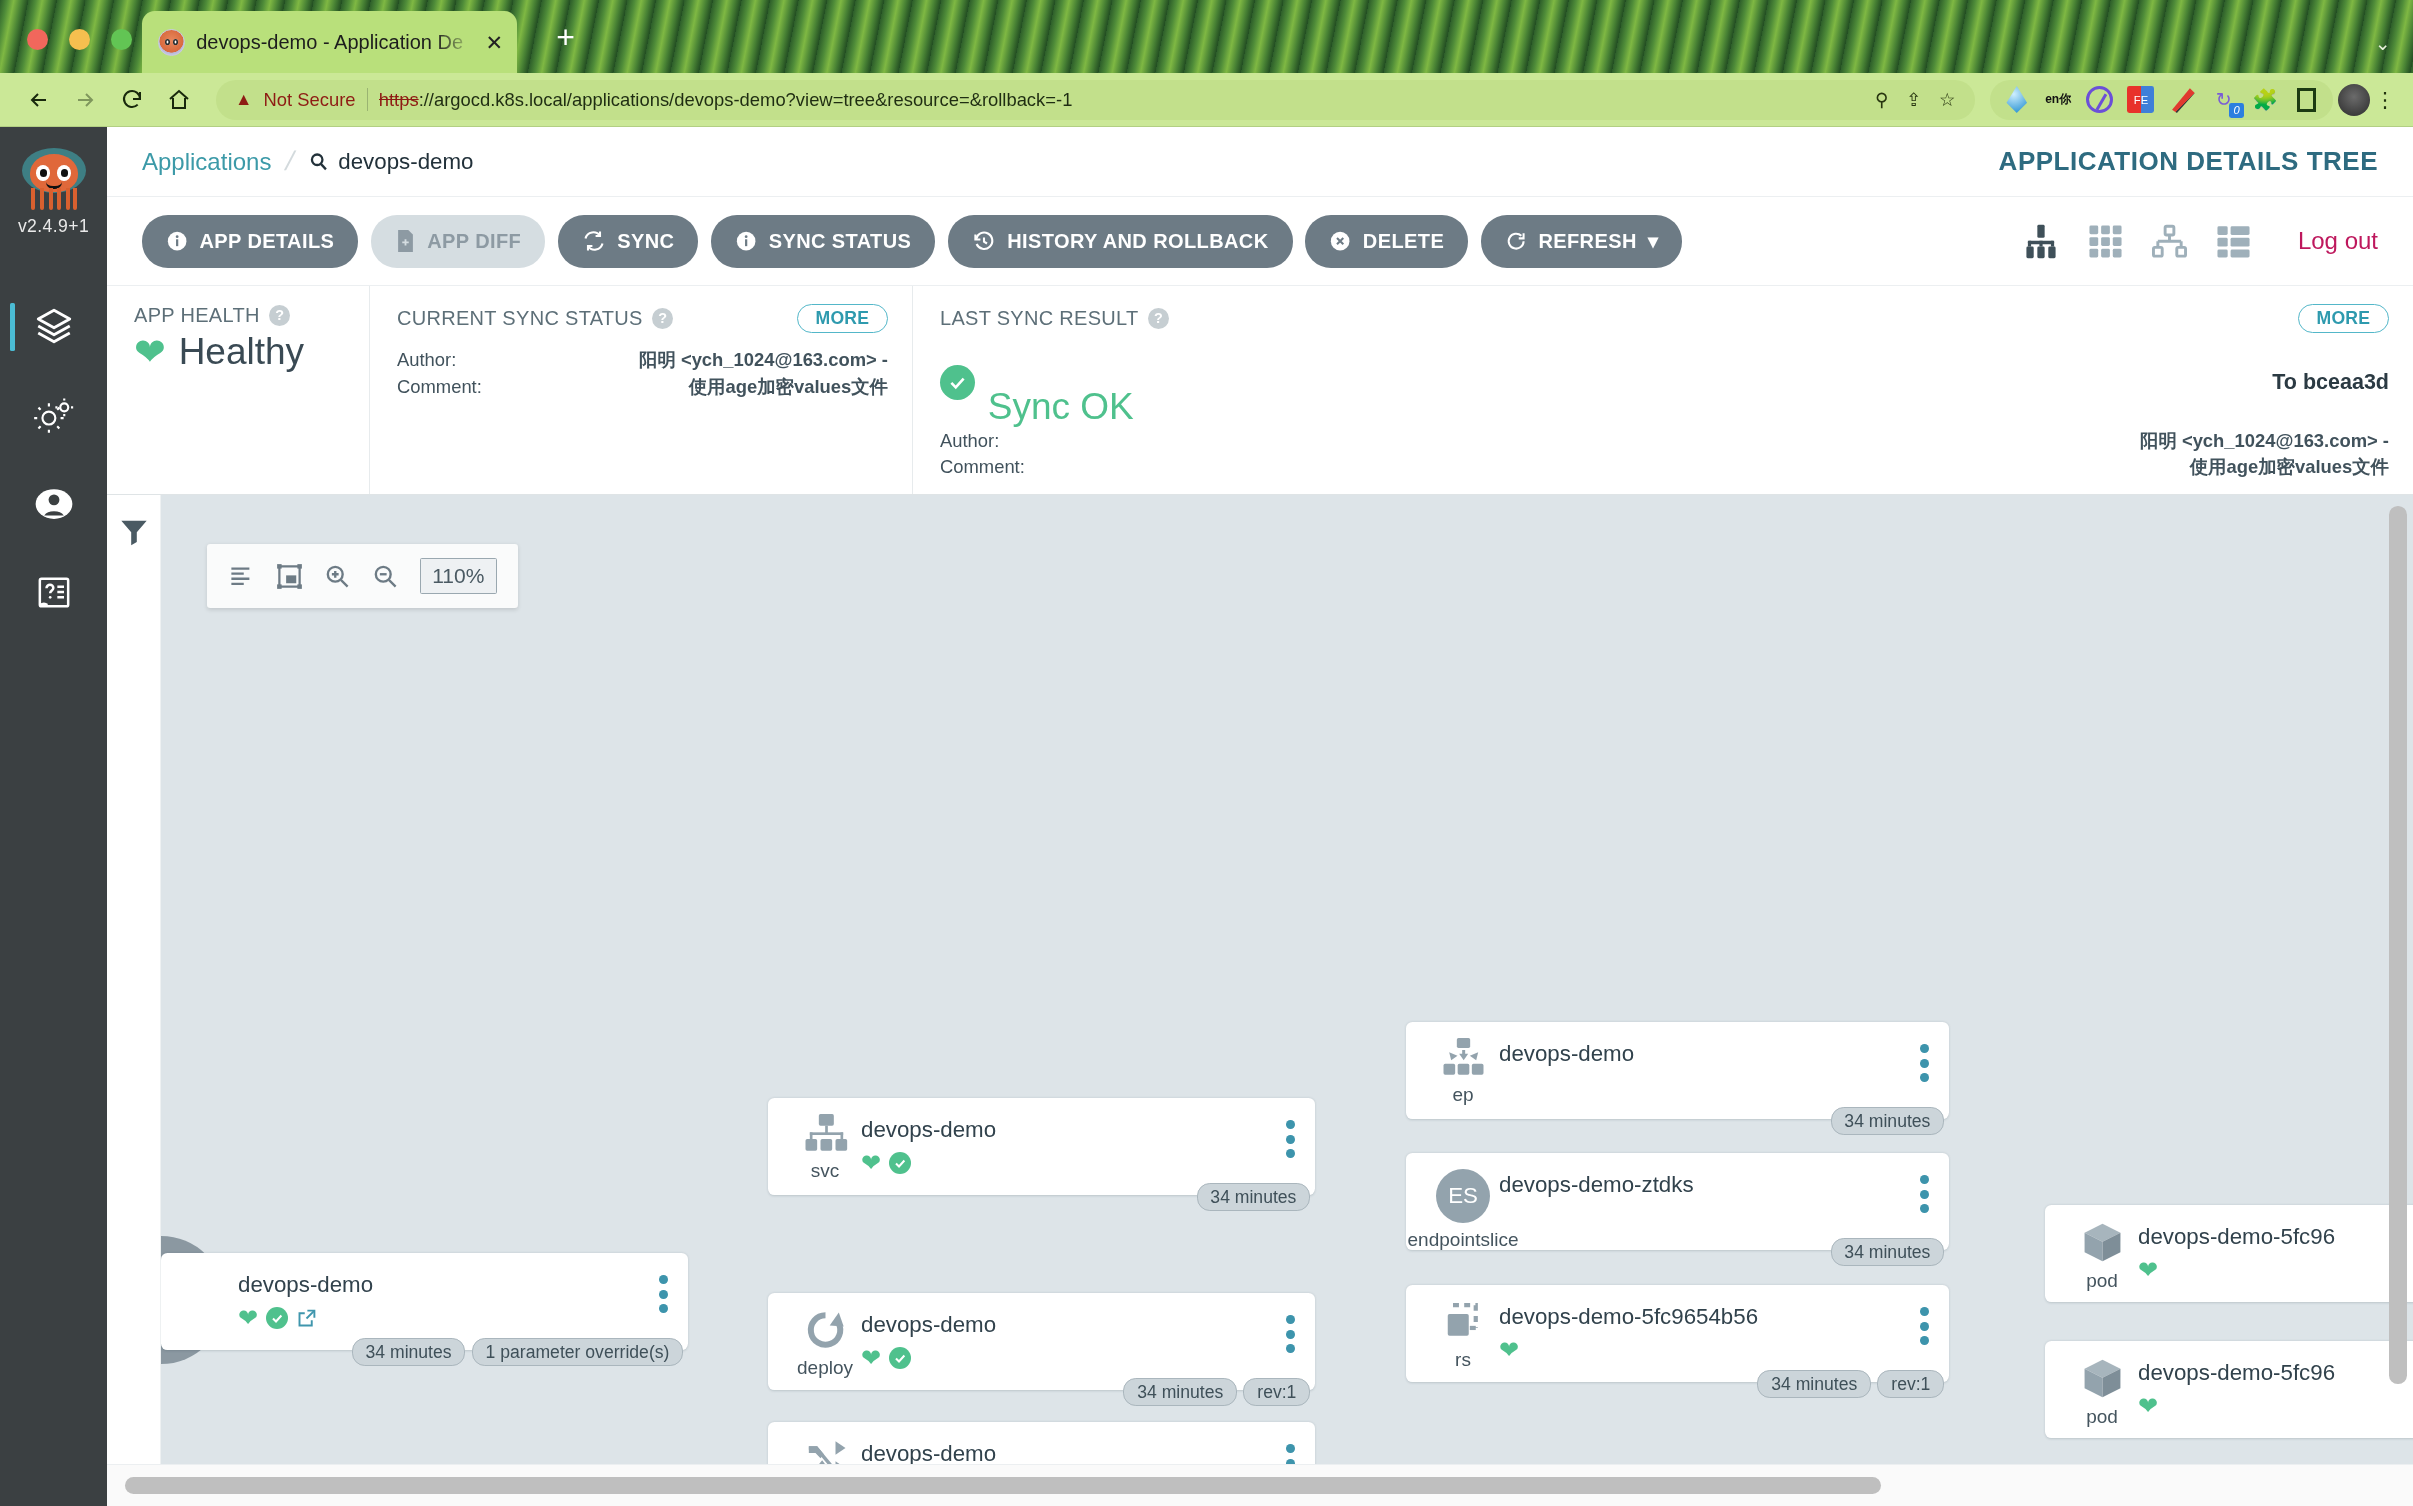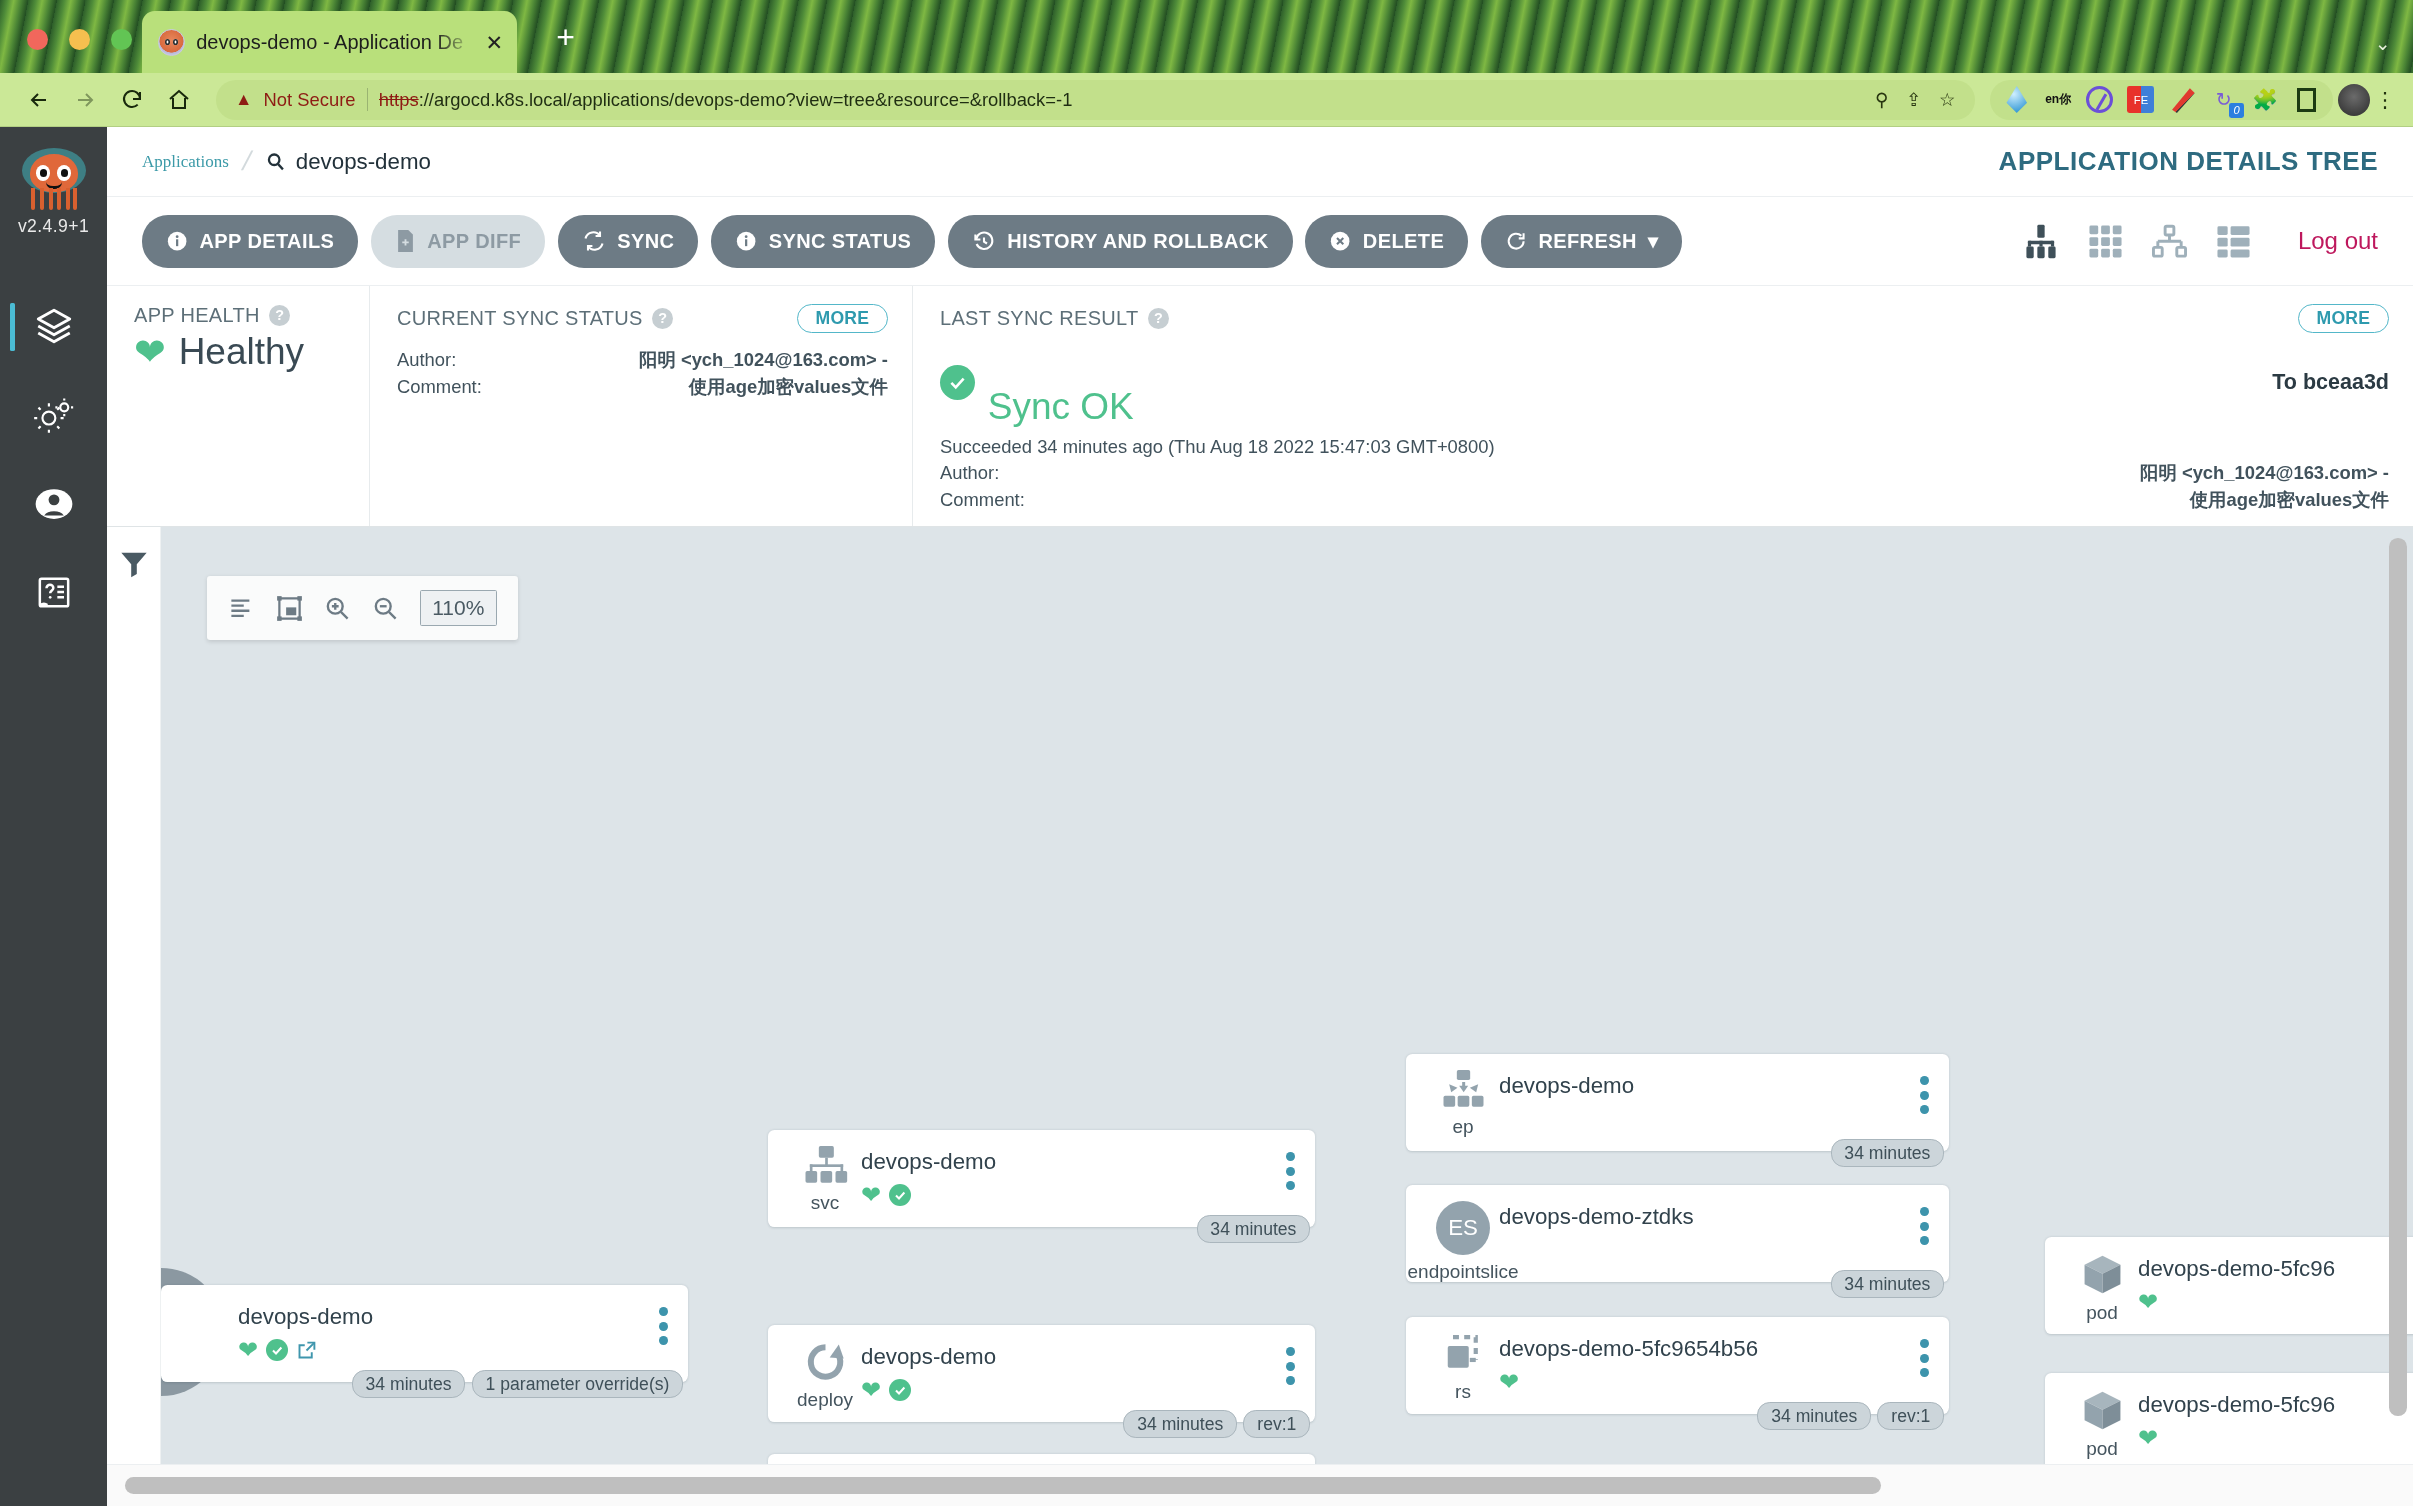--- a/index.html
+++ b/index.html
@@ -174,21 +174,21 @@
     width: 5.6px; height: 48px; background: #4bbcd4; border-radius: 1.6px;
   }
   .nav-item svg { display: block; }
 
   .content { flex: 1; display: flex; flex-direction: column; min-width: 0; background: #fff; }
 
   .breadcrumb-row {
     height: 70px; display: flex; align-items: center; padding: 0 35px;
     border-bottom: 0.8px solid #eceff1; gap: 0;
   }
-  .crumb-link { color: #3c9aa8; font-size: 17px; font-family: Liberation Serif, serif; }
+  .crumb-link { color: #3c9aa8; font-size: 24px; }
   .crumb-sep { color: #d3dadd; font-size: 27px; margin: 0 14.4px; transform: skewX(-14deg); }
   .crumb-cur { color: #22313a; font-size: 22.3px; display: flex; align-items: center; gap: 9.6px; }
   .crumb-cur svg { display: block; }
   .details-tree-label {
     margin-left: auto; color: #2e6b80; font-size: 26px;
     font-weight: bold; letter-spacing: 0.5px;
   }
 
   .toolbar-row {
     height: 88px; display: flex; align-items: center; padding: 0 35px; gap: 12.8px;
@@ -641,21 +641,20 @@
         </div>
         <div class="big-row">
           <span class="check-circle">
             <svg width="21" height="21" viewBox="0 0 24 24" fill="none" stroke="#fff" stroke-width="3">
                 <path d="M5 12.5l5 5L19 7.5"></path>
               </svg>
           </span>
           <span class="big-text green">Sync OK</span>
           <span class="to-head">To bceaa3d</span>
         </div>
-        <div class="succ-line" style="margin-top:6.4px">Succeeded 34 minutes ago (Thu Aug 18 2022 15:47:03 GMT+0800)</div>
         <div class="kv">
           <span class="k">Author:</span>
           <span class="v">阳明 &lt;ych_1024@163.com&gt; -</span>
         </div>
         <div class="kv">
           <span class="k">Comment:</span>
           <span class="v">使用age加密values文件</span>
         </div>
       </div>
     </div>

